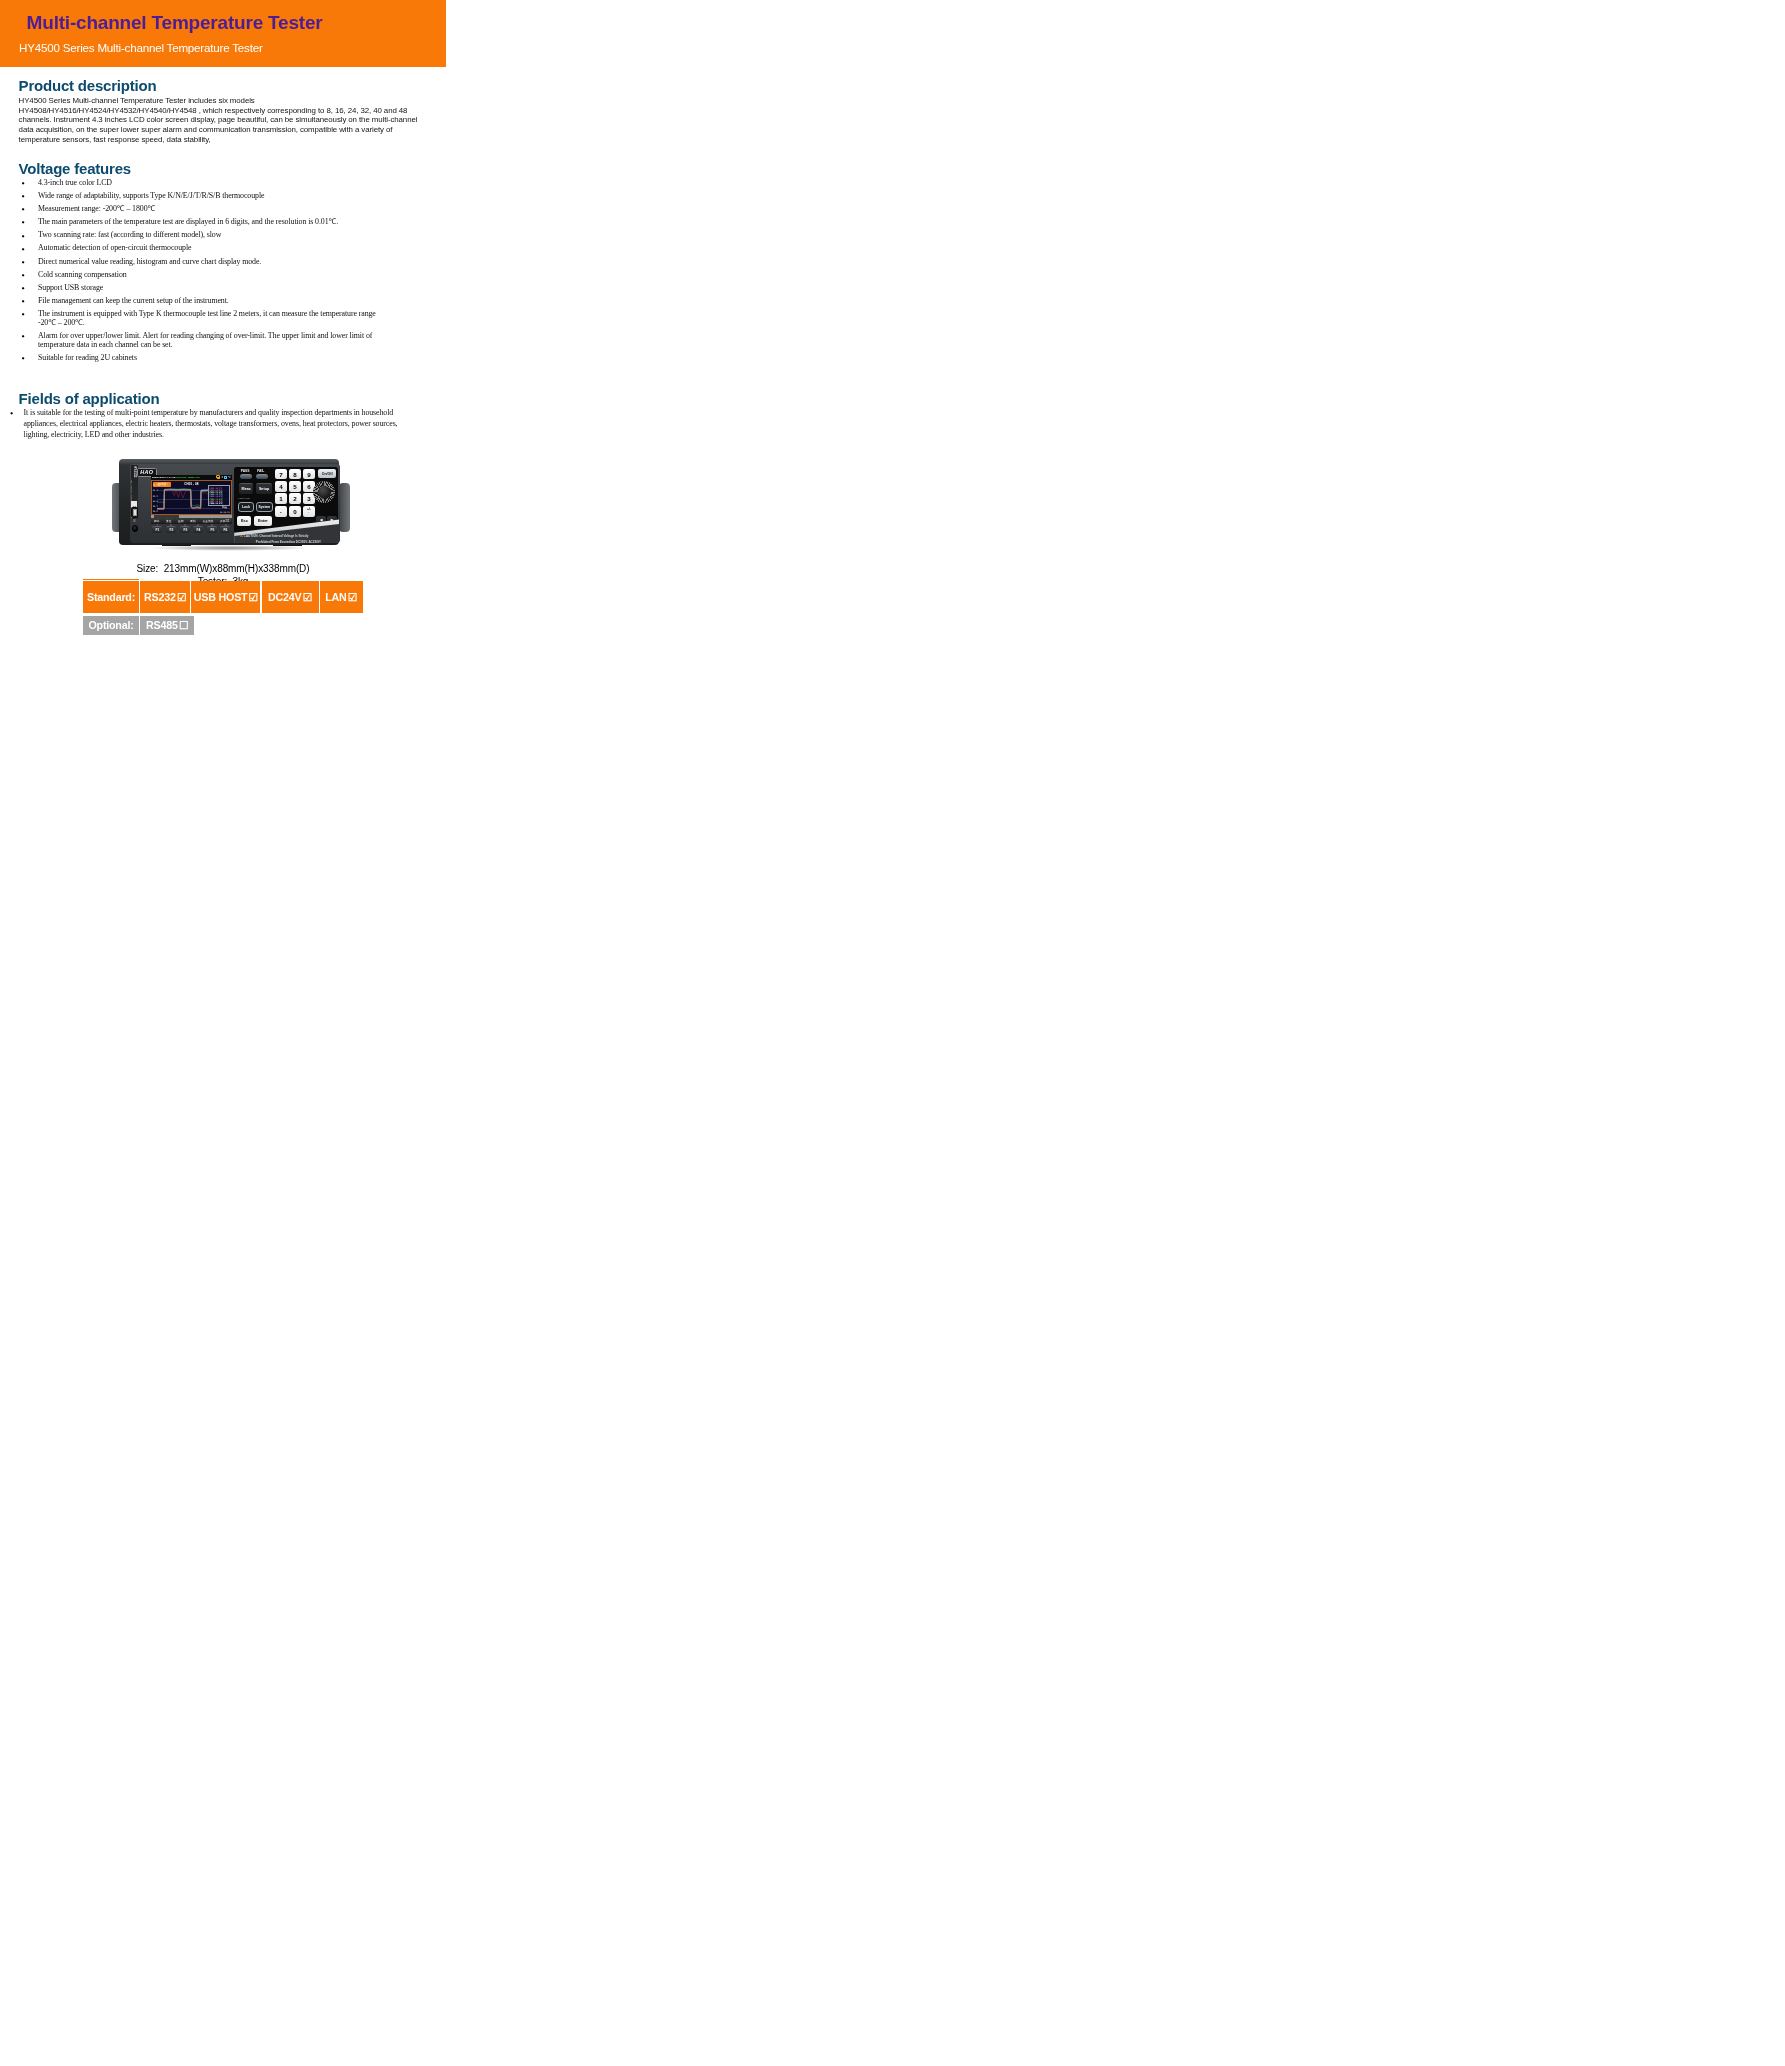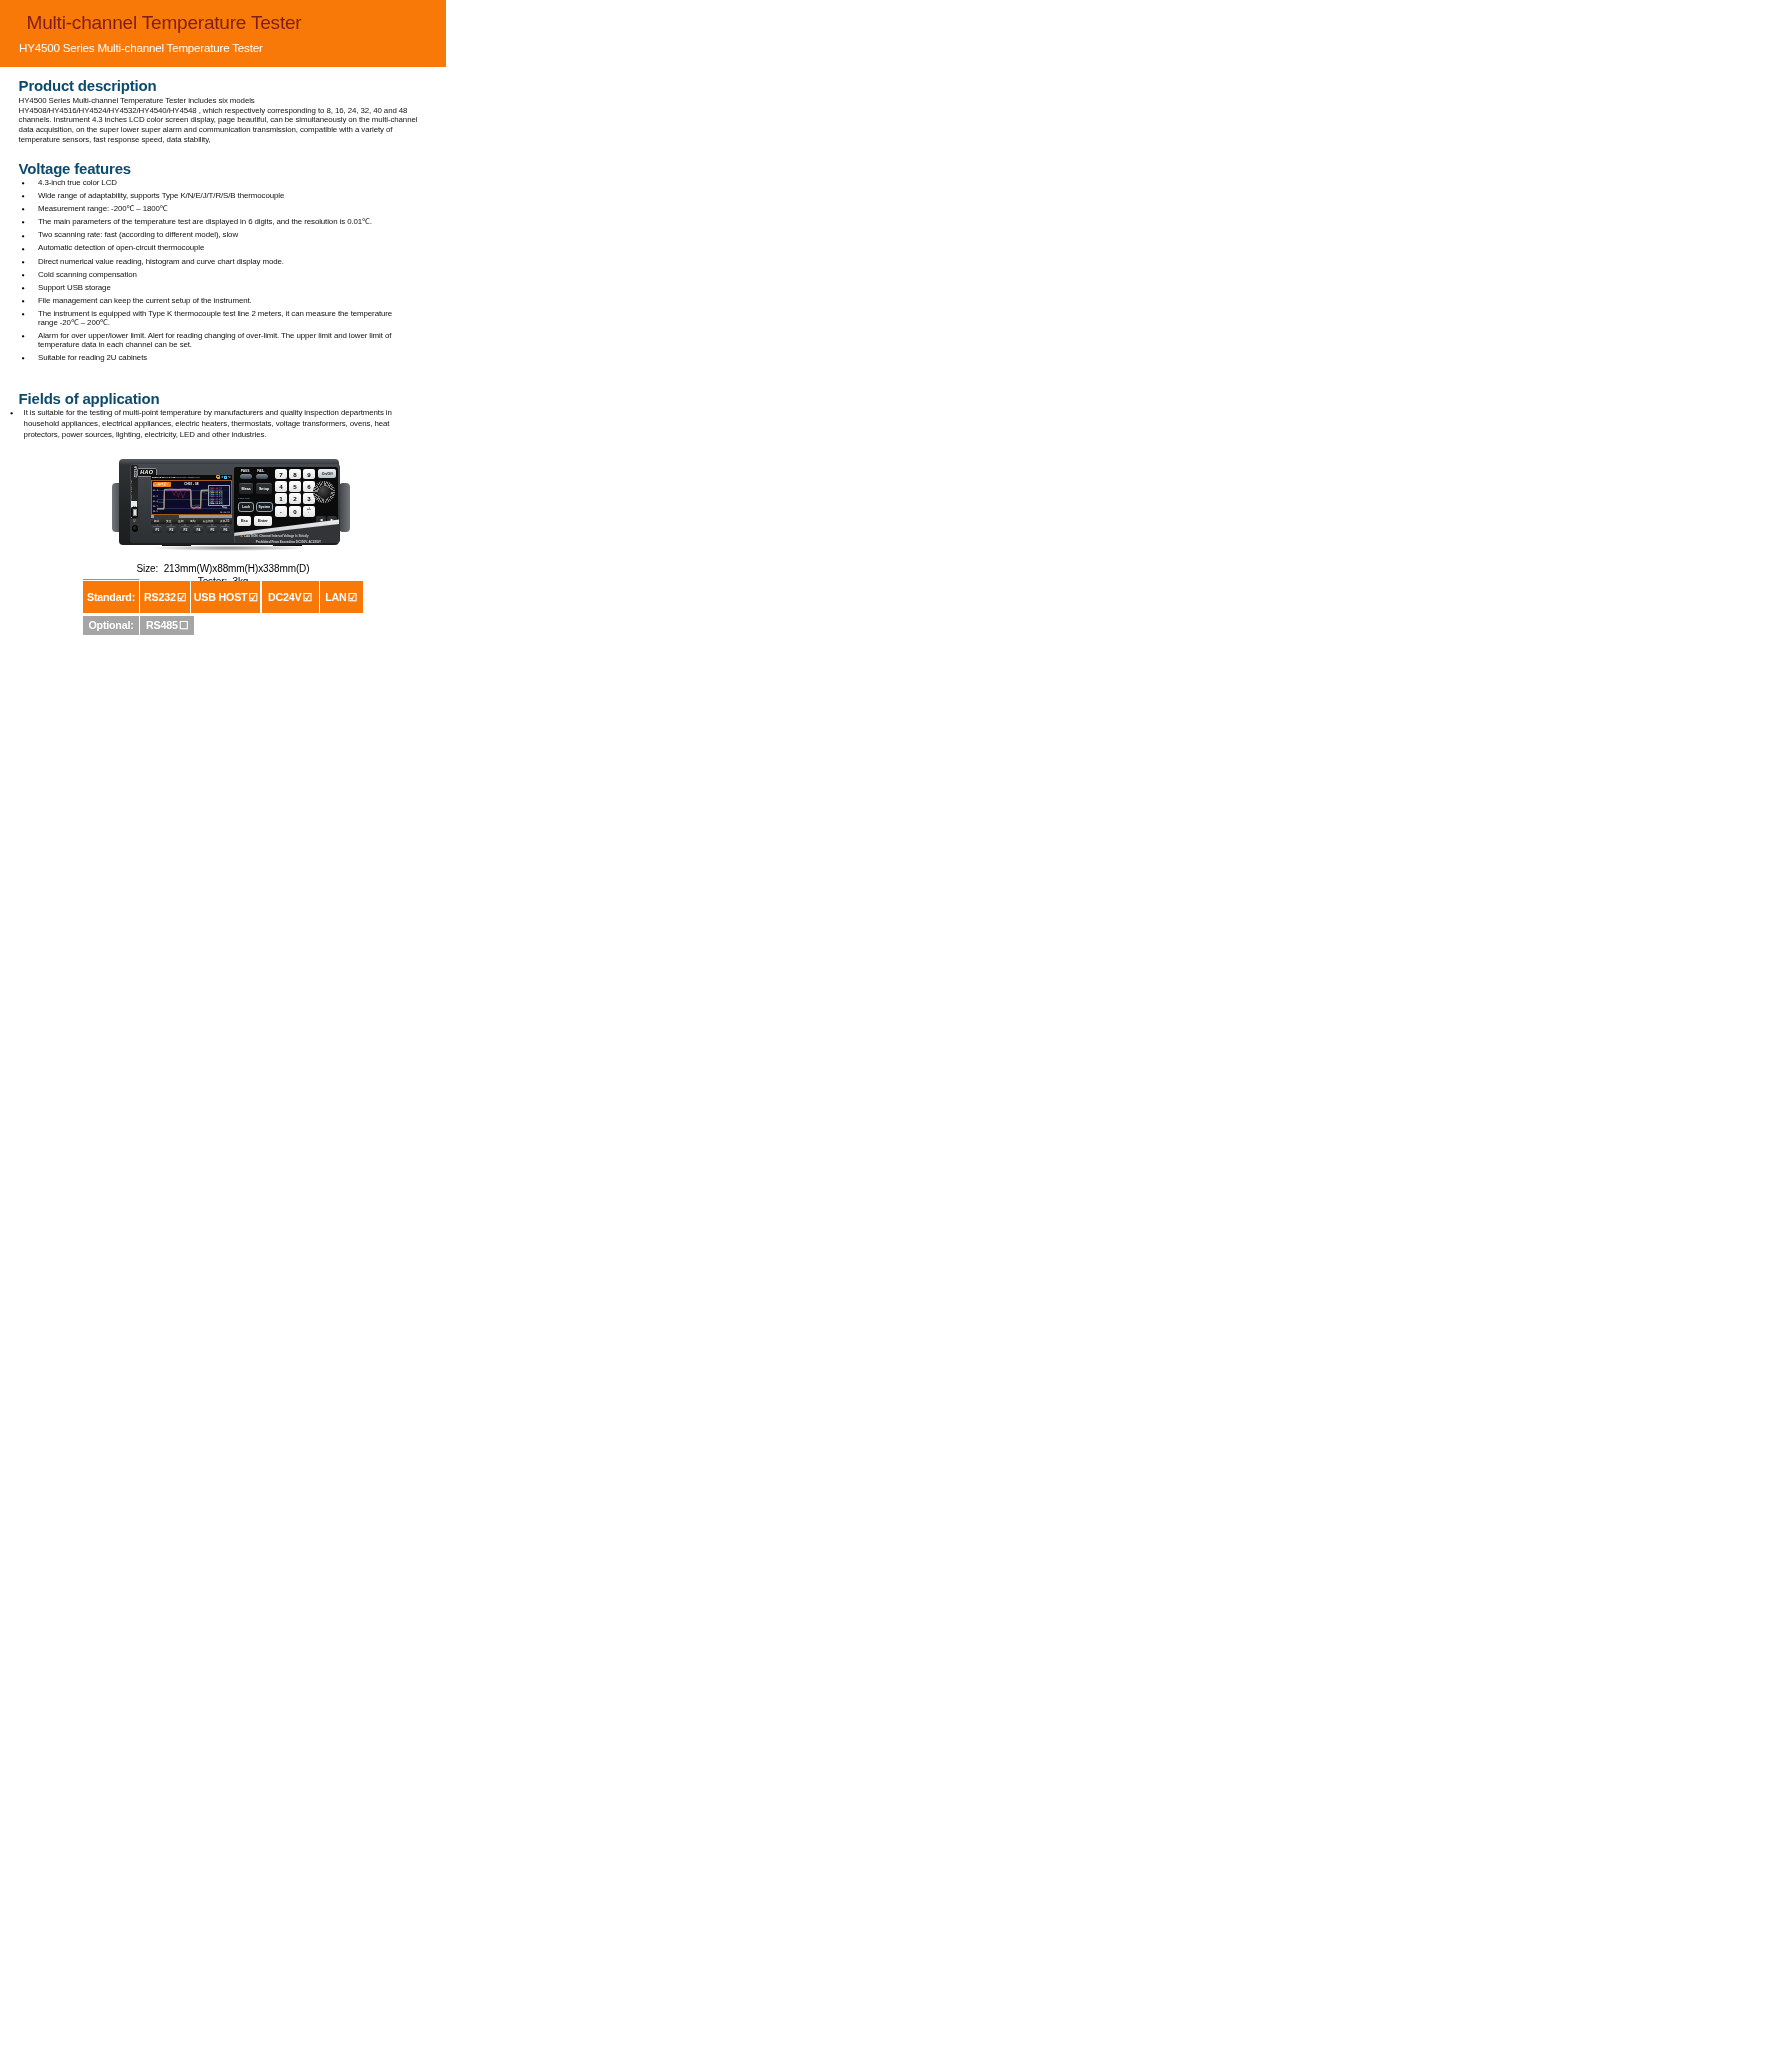--- a/index.html
+++ b/index.html
@@ -2,30 +2,30 @@
 <html style="font-size:6.6px"><head>
 <meta charset="utf-8">
 <style>
   * { margin:0; padding:0; box-sizing:border-box; }
   html,body { background:#ffffff; }
   .page { position:relative; width:446px; height:645px; background:#fff;
           font-family:"Liberation Sans", sans-serif; overflow:hidden; }
 
   
   .banner { position:absolute; left:0; top:0; width:446px; height:67px; background:#F87908; }
-  .banner .title { position:absolute; left:18.6px; top:11.6px; color:#7f1d1d; font-size:19px; font-weight:normal; letter-spacing:-0.2px;padding-left:8px; }
+  .banner .title { position:absolute; left:18.6px; top:11.6px; color:#4c1d95; font-size:19px; font-weight:bold; letter-spacing:-0.2px;padding-left:8px; }
   .banner .subtitle { position:absolute; left:19px; top:41px; color:#fff; font-size:11.6px; font-weight:400; letter-spacing:-0.2px; }
 
   
   .h2 { position:absolute; left:18.6px; color:#0c4a6e; font-size:15px; font-weight:bold; letter-spacing:-0.2px; }
   .body-text { position:absolute; left:18.6px; width:415px; font-size:7.9px; line-height:9.7px;
                color:#151515; letter-spacing:-0.1px; }
   ul.blist { position:absolute; left:21.5px; width:372px; list-style:none; }
   ul.blist li { position:relative; padding-left:16.5px; font-size:7.9px; line-height:9px;
-                color:#111; letter-spacing:-0.1px; margin-bottom:4.1px; }
+                color:#111; letter-spacing:-0.1px; margin-bottom:4.1px;font-family:Liberation Serif, serif; }
   ul.blist li::before { content:"●"; position:absolute; left:0; top:1.2px; font-size:5.4px; color:#000; }
   ul.applist { left:10px; width:403px; }
   ul.applist li { padding-left:13.6px; line-height:11px; letter-spacing:-0.1px; }
 
   
   .sizeline { position:absolute; left:0; width:446px; text-align:center; font-size:10px; color:#000; letter-spacing:-0.1px;margin-top:12px; }
   .sizeline b { font-weight:400; }
 
   
   .tbl-topline { position:absolute; left:83px; top:579px; width:56px; height:1.2px; background:#F87908; }

